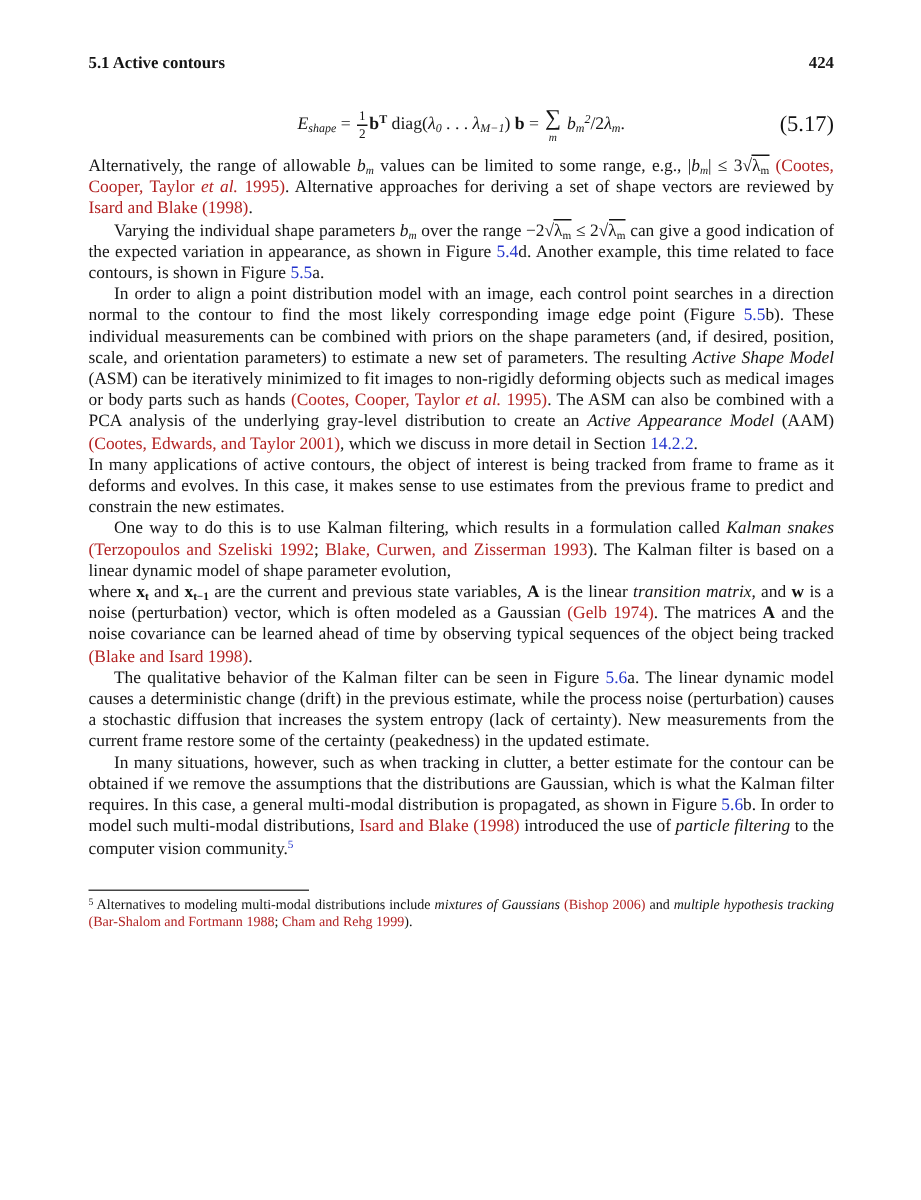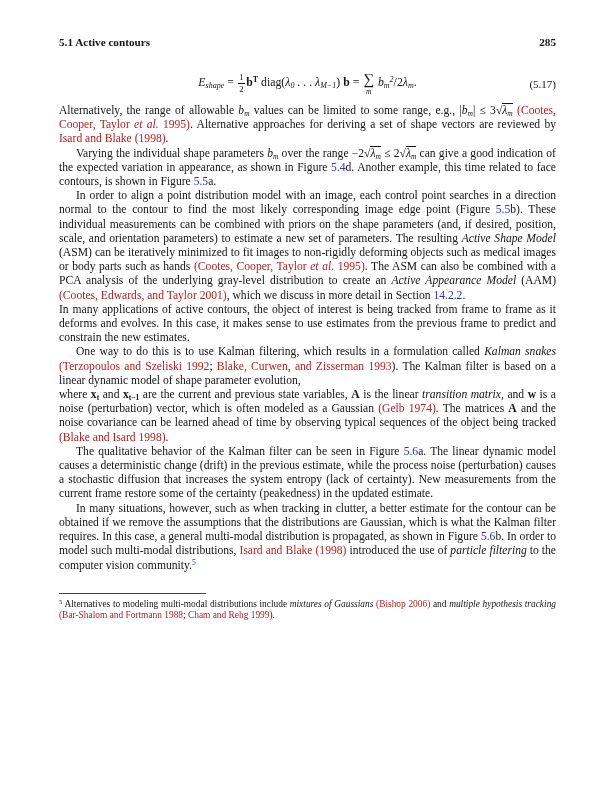--- a/index.html
+++ b/index.html
@@ -45,21 +45,21 @@
     margin:7px 0 9px 0;
     min-height:20px;
   }
   .eqrow sub{ font-size:8px; }
   .eqrow sup{ font-size:8px; }
   .eqbody{ display:inline-block; vertical-align:middle; }
   .eqnum{
     position:absolute;
     right:0; top:50%;
     transform:translateY(-50%);
-    font-size:11px;
+    font-size:15px;
   }
   .frac{
     display:inline-flex;
     flex-direction:column;
     align-items:center;
     vertical-align:middle;
     line-height:1.05;
     font-size:8.8px;
     margin:0 1px;
   }
@@ -68,21 +68,21 @@
   .bigop{
     display:inline-flex;
     flex-direction:column;
     align-items:center;
     vertical-align:middle;
     line-height:1;
     margin:0 1px;
   }
   .bigop .op{ font-size:15px; }
   .bigop .under{ font-size:7.5px; font-style:italic; margin-top:0.5px; }
-  .radicand{ border-top:0.8px solid #141414; font-style:italic; }
+  .radicand{ border-top:0.8px solid #141414; }
   h2.subsec{
     font-family:"Liberation Sans", sans-serif;
     font-weight:bold;
     font-size:14.2px;
     color:var(--heading,#1d3f9a);
     margin:16px 0 10px 0;
   }
   h2.subsec .num{ margin-right:13px; }
   .footrule{
     width:147px;
@@ -97,21 +97,21 @@
   }
   .footnote sup{ font-size:6.5px; vertical-align:3px; }
 </style>
 </head>
 <body>
 
 <div class="sheet">
   <div class="inner">
     <div class="pghead">
       <span>5.1  Active contours</span>
-      <span>285</span>
+      <span>424</span>
     </div>
     <main>
         <div class="eqrow"><span class="eqbody"><span class="mi">E<sub>shape</sub></span><span> = </span><span class="frac">
               <span class="num">1</span>
               <span class="den">2</span>
             </span><span class="bi">b<sup>T</sup></span><span> diag(</span><span class="mi">λ<sub>0</sub></span><span> . . . </span><span class="mi">λ<sub>M−1</sub></span><span>) </span><span class="bi">b</span><span> = </span><span class="bigop">
               <span class="op">∑</span>
               <span class="under">m</span>
             </span><span class="mi"> b<sub>m</sub><sup>2</sup></span><span>/2</span><span class="mi">λ<sub>m</sub></span><span>.</span></span><span class="eqnum">(5.17)</span></div>
         <p class="para"><span>Alternatively, the range of allowable </span><span class="mi">b<sub>m</sub></span><span> values can be limited to some range, e.g., |</span><span class="mi">b<sub>m</sub></span><span>| ≤ 3</span><span>√<span class="radicand">λ<sub>m</sub></span></span><span> </span><span class="cite">(Cootes, Cooper, Taylor </span><span class="it cite">et al.</span><span class="cite"> 1995)</span><span>. Alternative approaches for deriving a set of shape vectors are reviewed by </span><span class="cite">Isard and Blake</span><span> </span><span class="cite">(1998)</span><span>.</span></p>

